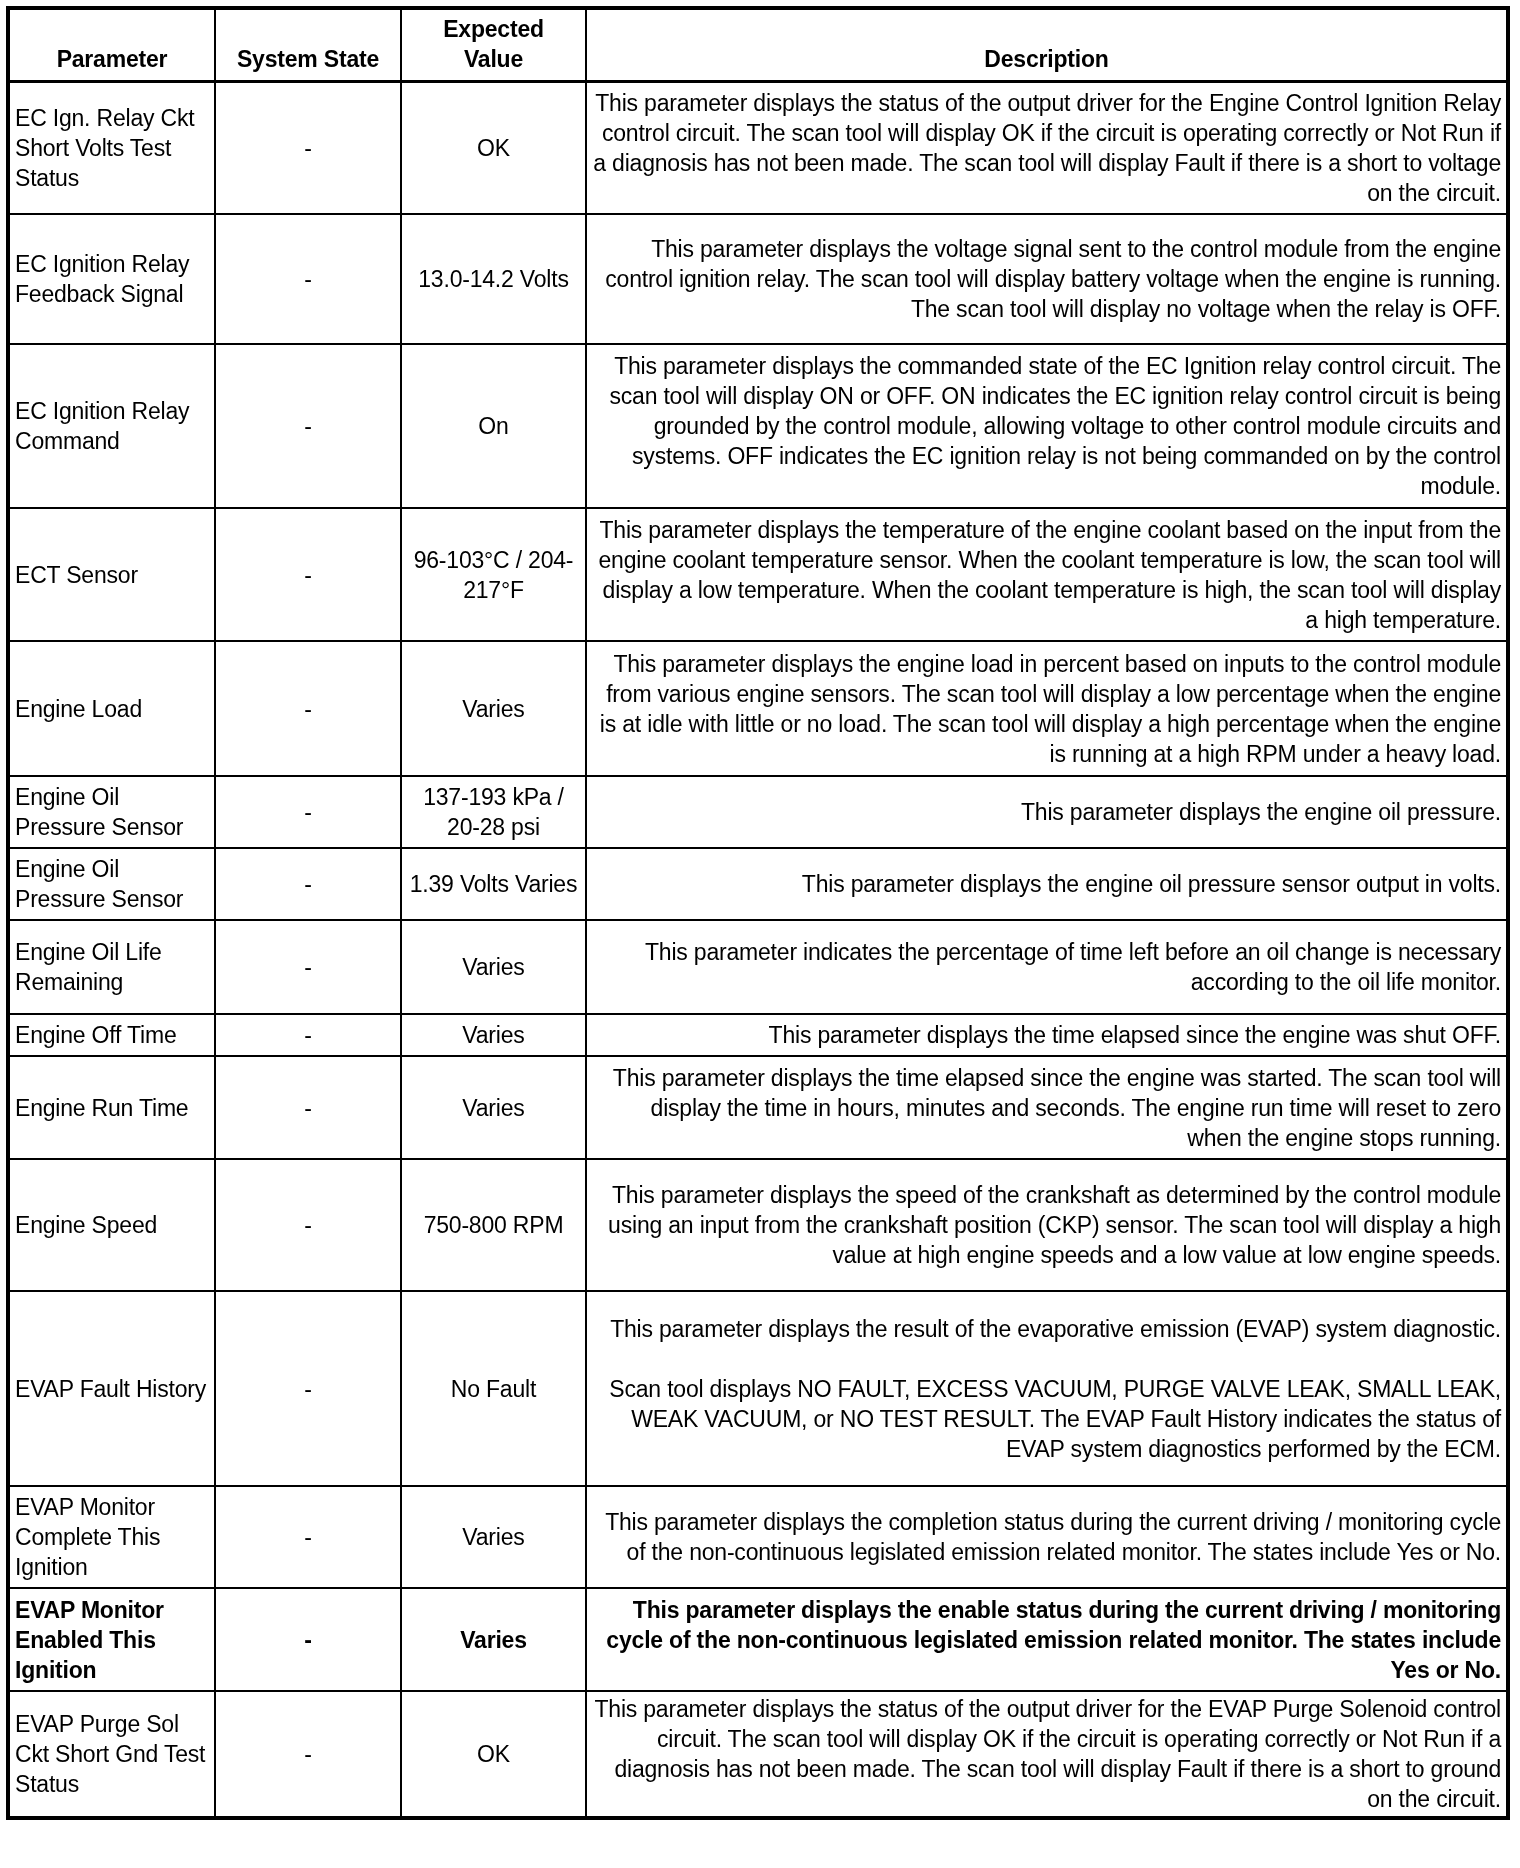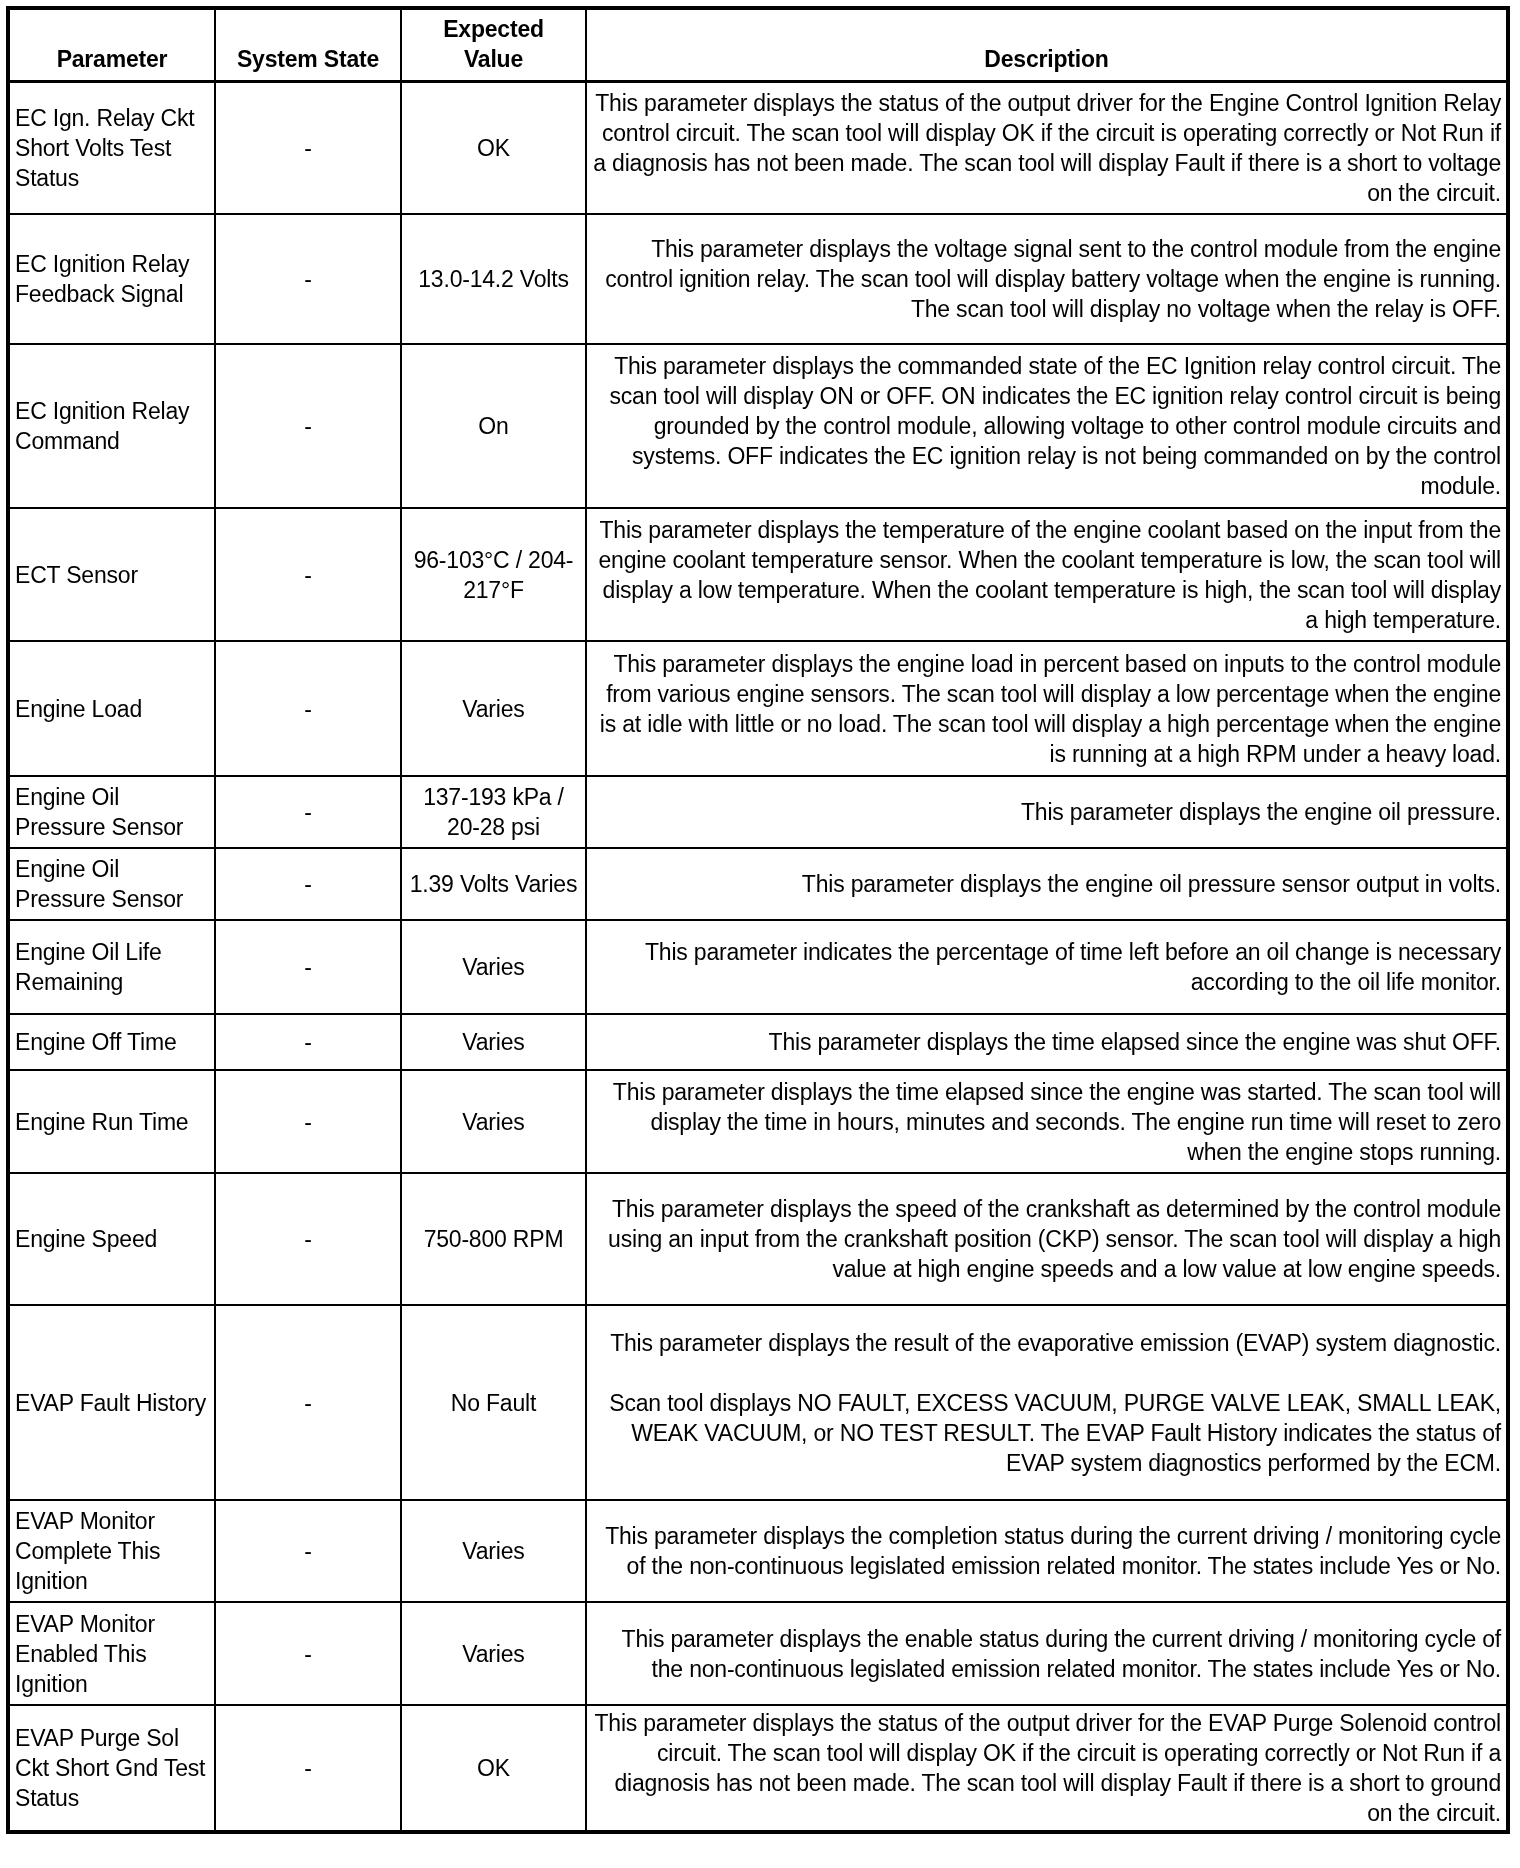--- a/index.html
+++ b/index.html
@@ -114,21 +114,21 @@
         </td>
   </tr>
       <tr style="height: 94px;">
     <td class="c-param">Engine Oil Life Remaining</td>
     <td class="c-state">-</td>
     <td class="c-value">Varies</td>
     <td class="c-desc">
           <div class="para">This parameter indicates the percentage of time left before an oil change is necessary according to the oil life monitor.</div>
         </td>
   </tr>
-      <tr style="height: 56px;">
+      <tr style="height: 42px;">
     <td class="c-param">Engine Off Time</td>
     <td class="c-state">-</td>
     <td class="c-value">Varies</td>
     <td class="c-desc">
           <div class="para">This parameter displays the time elapsed since the engine was shut OFF.</div>
         </td>
   </tr>
       <tr style="height: 103px;">
     <td class="c-param">Engine Run Time</td>
     <td class="c-state">-</td>
@@ -155,21 +155,21 @@
         </td>
   </tr>
       <tr style="height: 102px;">
     <td class="c-param">EVAP Monitor Complete This Ignition</td>
     <td class="c-state">-</td>
     <td class="c-value">Varies</td>
     <td class="c-desc">
           <div class="para">This parameter displays the completion status during the current driving / monitoring cycle of the non-continuous legislated emission related monitor. The states include Yes or No.</div>
         </td>
   </tr>
-      <tr style="height: 103px;">
+      <tr style="height: 103px; font-weight: bold;">
     <td class="c-param">EVAP Monitor Enabled This Ignition</td>
     <td class="c-state">-</td>
     <td class="c-value">Varies</td>
     <td class="c-desc">
           <div class="para">This parameter displays the enable status during the current driving / monitoring cycle of the non-continuous legislated emission related monitor. The states include Yes or No.</div>
         </td>
   </tr>
       <tr style="height: 112px;">
     <td class="c-param">EVAP Purge Sol Ckt Short Gnd Test Status</td>
     <td class="c-state">-</td>

